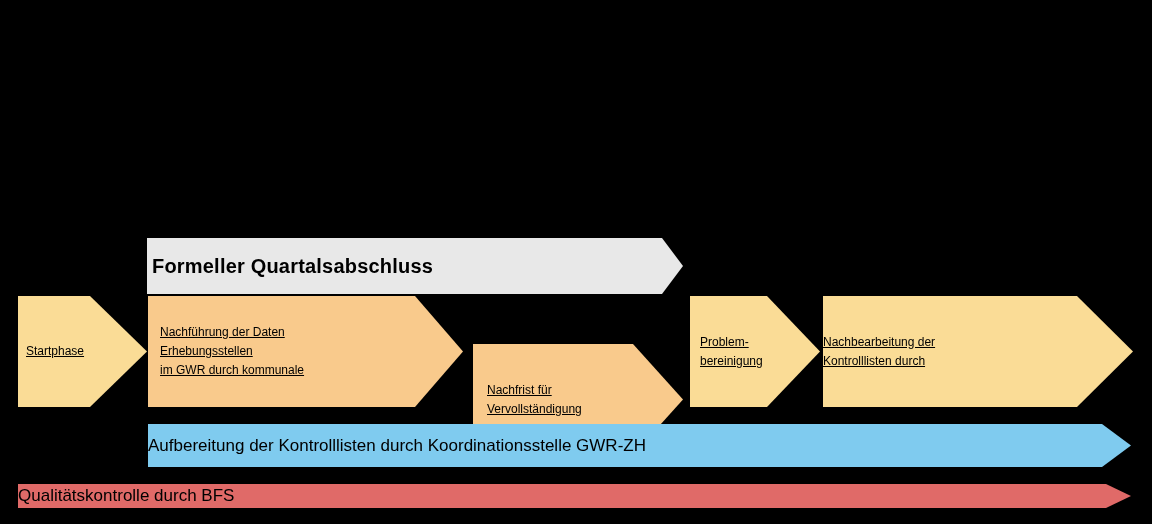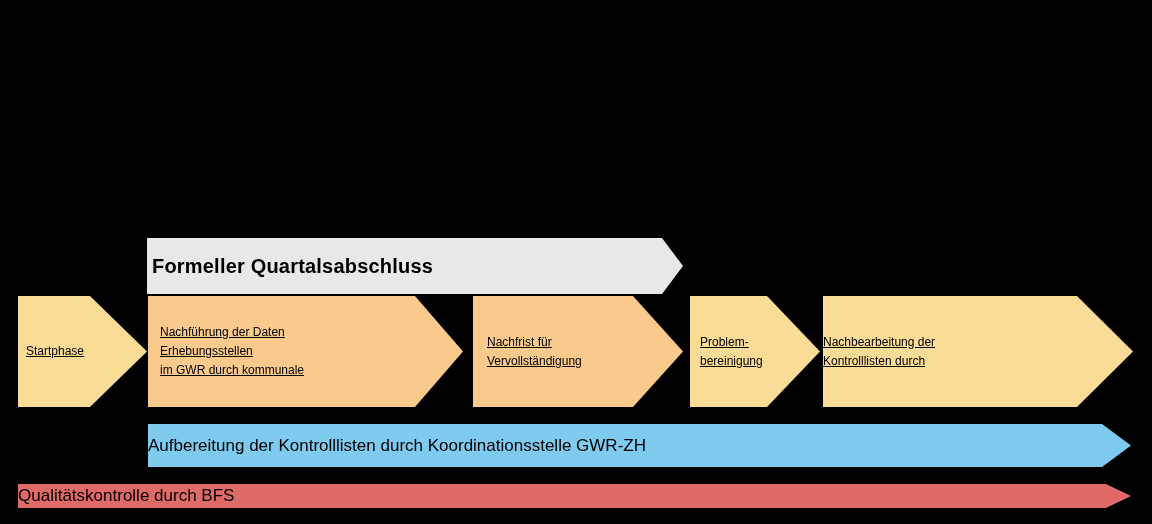--- a/index.html
+++ b/index.html
@@ -80,21 +80,21 @@
   </div>
 
   <div class="arrow phase" id="phase-nachfuehrung" style="background: rgb(249, 202, 140);">
     <div class="lines">
       <div>Nachführung der Daten</div>
       <div>Erhebungsstellen</div>
       <div>im GWR durch kommunale</div>
     </div>
   </div>
 
-  <div class="arrow phase" id="phase-nachfrist" style="background: rgb(249, 202, 140);">
+  <div class="arrow phase" id="phase-nachfrist" style="background: rgb(249, 202, 140); margin-top: 48px;">
     <div class="lines">
       <div>Nachfrist für</div>
       <div>Vervollständigung</div>
     </div>
   </div>
 
   <div class="arrow phase" id="phase-problem" style="background: rgb(250, 220, 150);">
     <div class="lines">
       <div>Problem-</div>
       <div>bereinigung</div>

